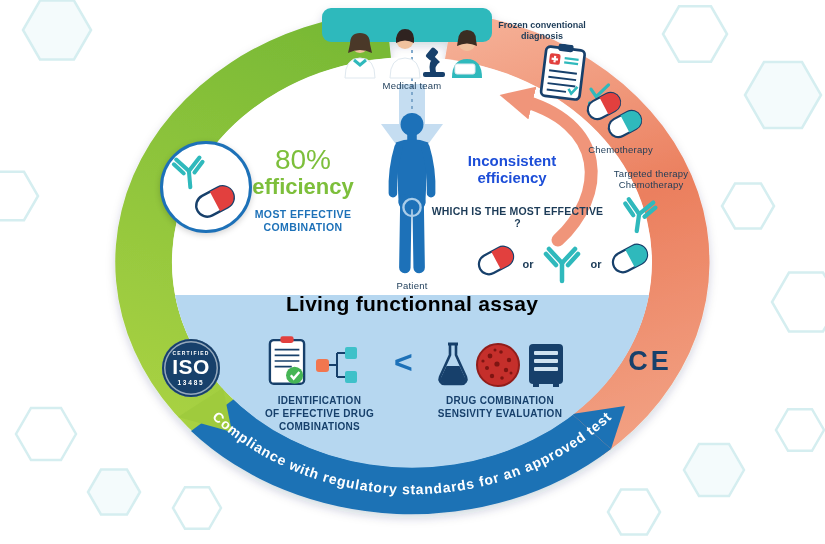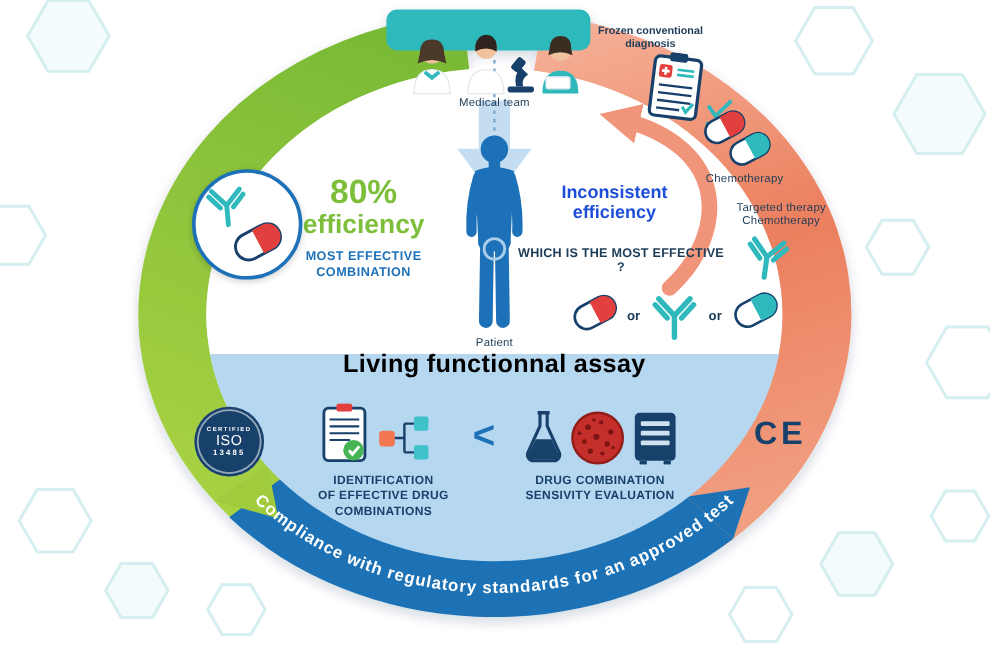--- a/index.html
+++ b/index.html
@@ -6,35 +6,35 @@
   body{font-family:"Liberation Sans",sans-serif;background:#ffffff}
   .stage{position:relative;width:825px;height:544px;overflow:hidden;background:#fff}
   .abs{position:absolute}
   .c{text-align:center}
   .hex{fill:none;stroke:#d5eef0;stroke-width:2.5}
   .hex-fill{fill:#f4fbfc}
   .lbl{font-size:9.5px;font-weight:normal;color:#1c3b57;letter-spacing:.2px;line-height:1.2}
   .lbl-sm{font-size:9px;font-weight:bold;color:#1c3b57;line-height:1.18}
   .question{font-size:10.5px;font-weight:bold;color:#1c3b57;letter-spacing:.2px}
   .orange-txt{font-size:15px;font-weight:bold;color:#1d4ed8;line-height:1.15}
-  .green-val{font-size:28px;font-weight:bold;color:#7dbf3b;line-height:1.02}
+  .green-val{font-size:28px;font-weight:normal;color:#7dbf3b;line-height:1.02}
   .green-word{font-size:22px;font-weight:bold;color:#7dbf3b;line-height:1.05}
   .blue-caps{font-size:10.5px;font-weight:bold;color:#1d71b8;letter-spacing:.4px;line-height:1.25}
   .or-txt{font-size:11px;font-weight:bold;color:#1c3b57}
   .assay-title{font-size:21px;font-weight:bold;color:#000000;letter-spacing:.3px}
   .caption{font-size:10px;font-weight:bold;color:#17406b;letter-spacing:.3px;line-height:1.32}
   .flow-chevron{font-size:32px;font-weight:bold;color:#1d71b8;line-height:1}
   .ce-mark{font-size:27px;font-weight:bold;color:#17406b;letter-spacing:3px}
   .magnifier{width:92px;height:92px;border:3.5px solid #1d71b8;border-radius:50%;background:#fff;
              box-shadow:0 2px 6px rgba(0,0,0,.18)}
   .iso-badge{width:58px;height:58px;border-radius:50%;background:#17406b;color:#fff;
              display:flex;flex-direction:column;align-items:center;justify-content:center;
              box-shadow:inset 0 0 0 2px #17406b, inset 0 0 0 3.5px rgba(255,255,255,.55)}
   .iso-cert{font-size:5px;letter-spacing:1.2px;font-weight:bold}
-  .iso-name{font-size:12px;font-weight:normal;line-height:1.05;letter-spacing:.5px}
+  .iso-name{font-size:21px;font-weight:bold;line-height:1.05;letter-spacing:.5px}
   .iso-num{font-size:6.5px;letter-spacing:1.8px;font-weight:bold}
 </style>
 </head>
 <body>
 
 <svg width="0" height="0" style="position:absolute" aria-hidden="true">
   <symbol id="capsule" viewBox="0 0 40 24">
     <rect x="2" y="2" width="36" height="20" rx="10" fill="#ffffff" stroke="#17406b" stroke-width="2.2"></rect>
     <path d="M20 2 h8 a10 10 0 0 1 0 20 h-8 z" fill="currentColor"></path>
   </symbol>

